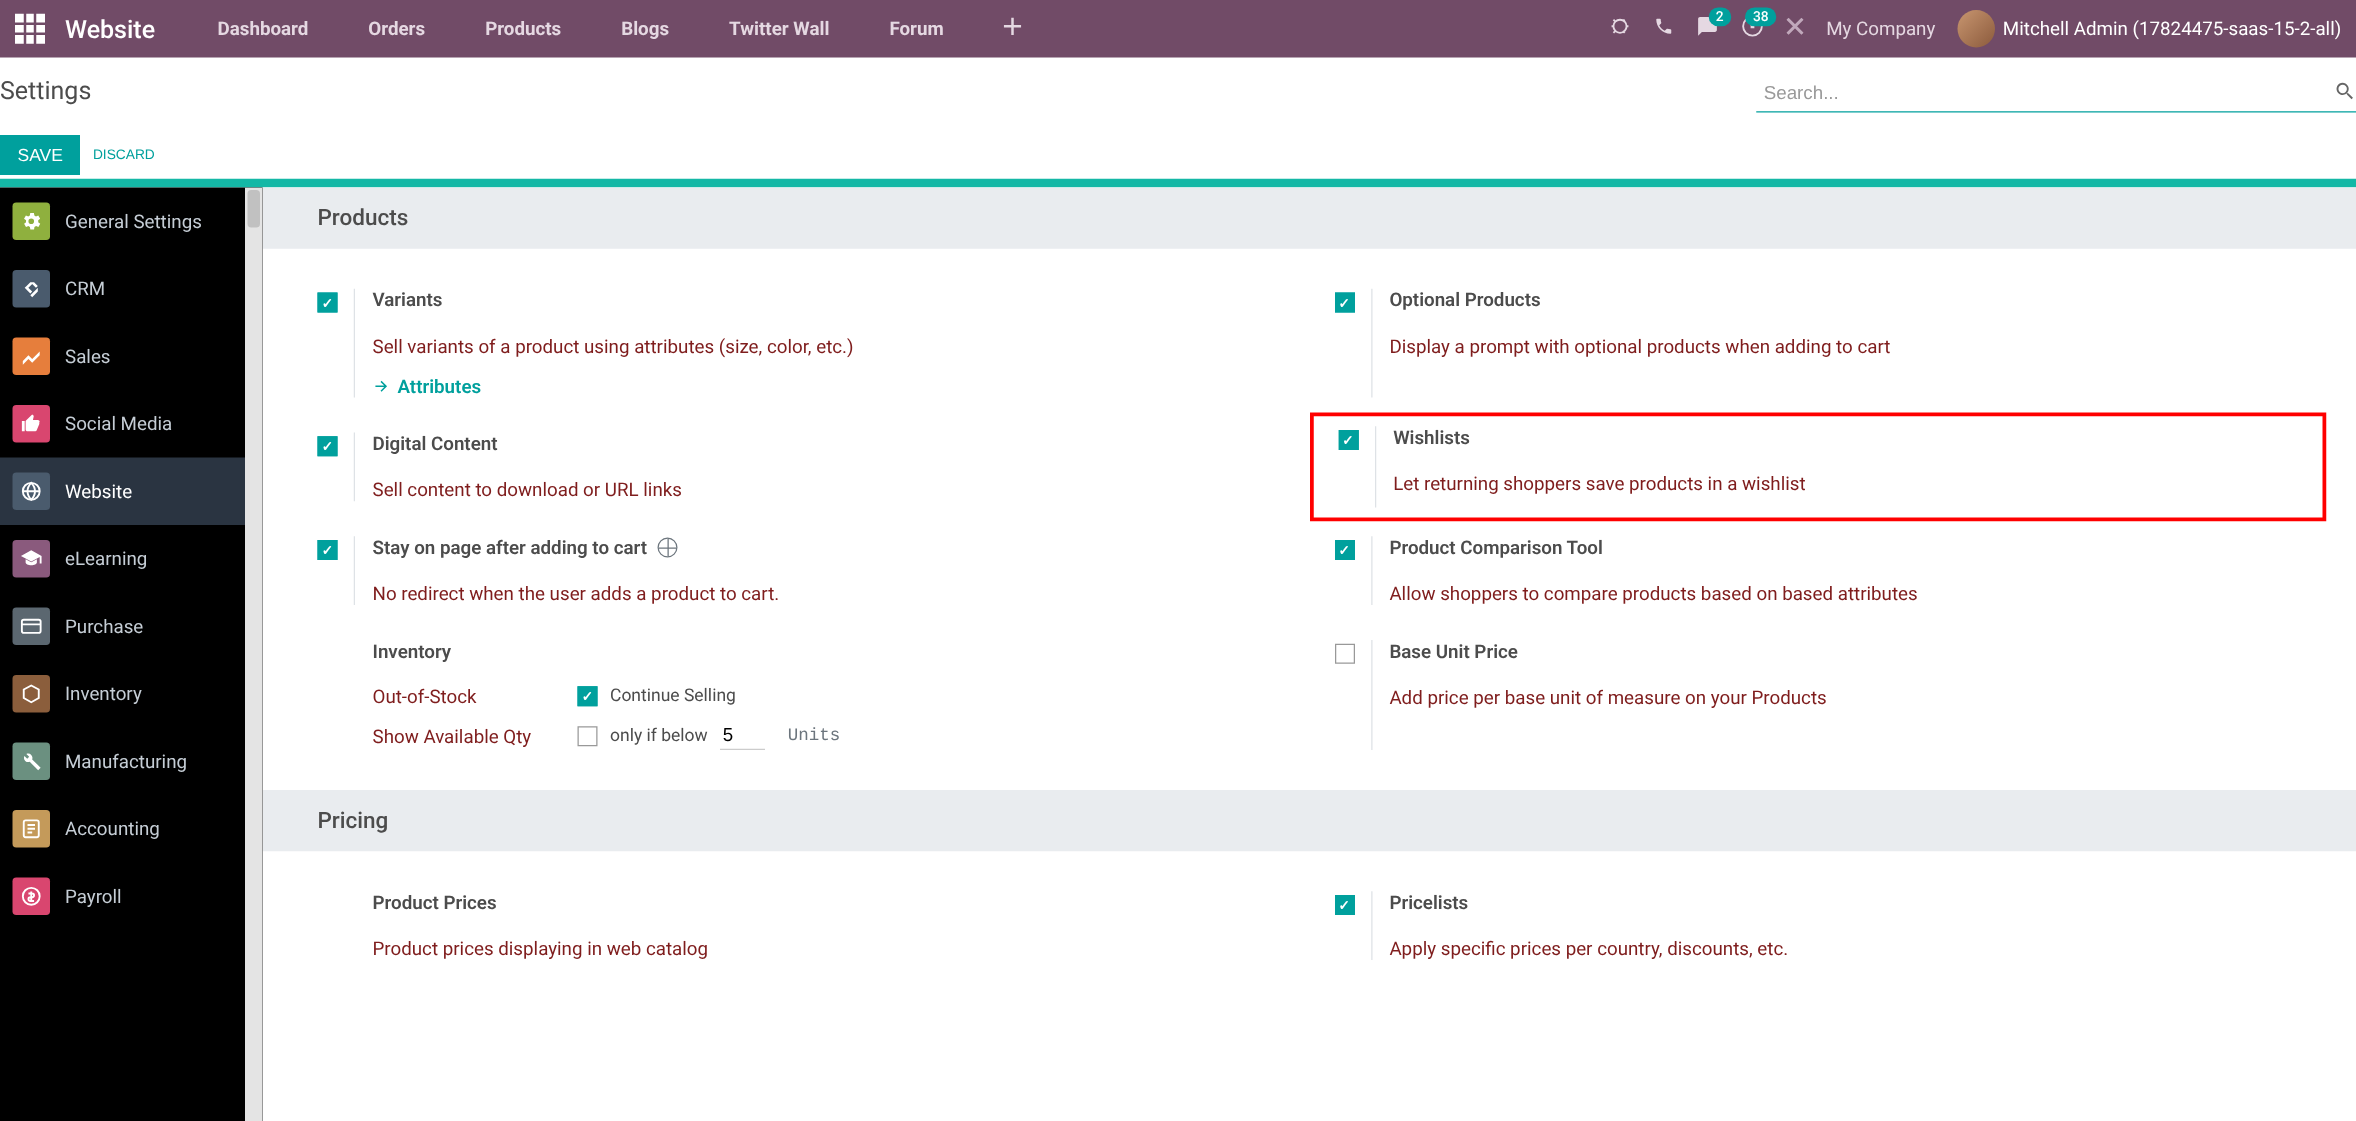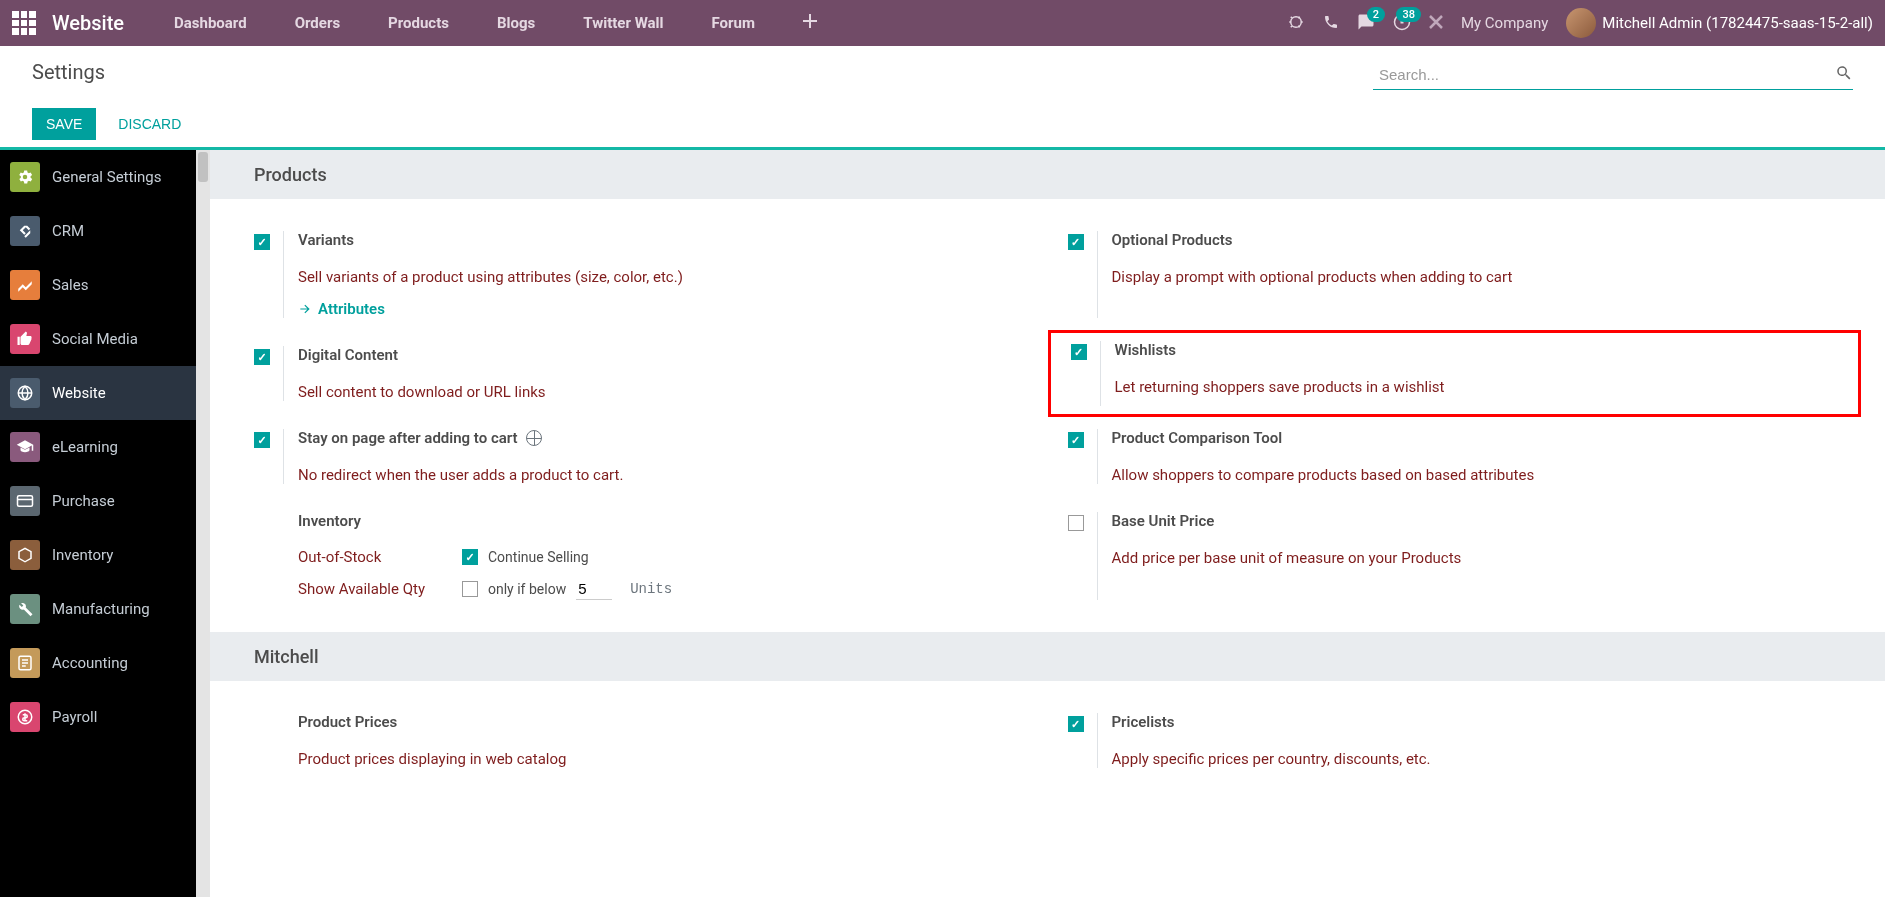--- a/index.html
+++ b/index.html
@@ -11,30 +11,30 @@
     .app-name { font-size: 20px; font-weight: 500; margin-right: 32px; }
     .nav-items { display: flex; gap: 12px; font-weight: bold; }
     .nav-item { padding: 12px 18px; color: #e5d8e2; cursor: pointer; font-size: 15px; }
     .nav-spacer { flex: 1; }
     .nav-icons { display: flex; align-items: center; gap: 18px; }
     .nav-icon-wrap { position: relative; cursor: pointer; color: #e5d8e2; }
     .badge { position: absolute; top: -6px; right: -10px; background: #00A09D; color: #fff; border-radius: 10px; padding: 1px 6px; font-size: 11px; font-weight: 500; }
     .avatar { width: 30px; height: 30px; border-radius: 50%; background: linear-gradient(135deg,#c89670,#8b5a3c); display: inline-block; margin-right: 6px; vertical-align: middle; }
     .user-block { display: flex; align-items: center; color: #fff; font-size: 15px; cursor: pointer; }
     
-    .control-panel { height: 104px; border-bottom: 3px solid #14b8a6; padding: 14px 32px; }
+    .control-panel { height: 104px; border-bottom: 7px solid #14b8a6; padding: 14px 0; }
     .cp-top { display: flex; justify-content: space-between; align-items: flex-start; }
     .page-title { font-size: 20px; color: #4c4c4c; }
     .search-wrap { position: relative; width: 480px; }
     .search-input { width: 100%; border: none; border-bottom: 1px solid #00A09D; padding: 6px 30px 6px 6px; font-size: 15px; outline: none; }
     .search-input::placeholder { color: #999; }
     .search-icon { position: absolute; right: 0; top: 4px; color: #666; font-size: 18px; }
-    .cp-buttons { margin-top: 18px; display: flex; gap: 18px; align-items: center; }
+    .cp-buttons { margin-top: 18px; display: flex; gap: 6px; align-items: center; }
     .btn-primary { background: #00A09D; color: #fff; border: none; padding: 8px 14px; font-size: 14px; font-weight: 500; cursor: pointer; }
-    .btn-secondary { background: none; color: #00A09D; border: none; padding: 8px 4px; font-size: 14px; font-weight: 500; cursor: pointer; }
+    .btn-secondary { background: none; color: #00A09D; border: none; padding: 8px 4px; font-size: 11px; font-weight: 500; cursor: pointer; }
     
     .main-area { display: flex; height: calc(100vh - 150px); }
     .sidebar { width: 210px; background: #000000; color: #c5cdd5; overflow-y: auto; position: relative; }
     .sidebar-track { position: absolute; right: 0; top: 0; width: 14px; height: 100%; background: #e4e4e4; }
     .sidebar-thumb { position: absolute; right: 2px; top: 2px; width: 10px; height: 30px; background: #c1c1c1; border-radius: 3px; }
     .sidebar-inner { width: 196px; }
     .sidebar-item { display: flex; align-items: center; padding: 12px 10px; cursor: pointer; gap: 12px; }
     .sidebar-item.active { background: #2a3441; color: #fff; }
     .sidebar-icon { width: 30px; height: 30px; display: flex; align-items: center; justify-content: center; border-radius: 3px; flex-shrink: 0; }
     .sidebar-label { font-size: 15px; }
@@ -364,21 +364,21 @@
         <div class="setting-left">
             <div class="checkbox unchecked"></div>
           </div>
         <div class="setting-body">
           <div class="setting-title">Base Unit Price</div>
           <div class="setting-desc">Add price per base unit of measure on your Products</div>
         </div>
       </div>
     </div>
 
-    <div class="section-header">Mitchell</div>
+    <div class="section-header">Pricing</div>
     <div class="settings-grid">
       <div class="setting">
         <div class="setting-left" style="visibility:hidden">
             <div class="checkbox"></div>
           </div>
         <div class="setting-body">
           <div class="setting-title">Product Prices</div>
           <div class="setting-desc">Product prices displaying in web catalog</div>
         </div>
       </div>

